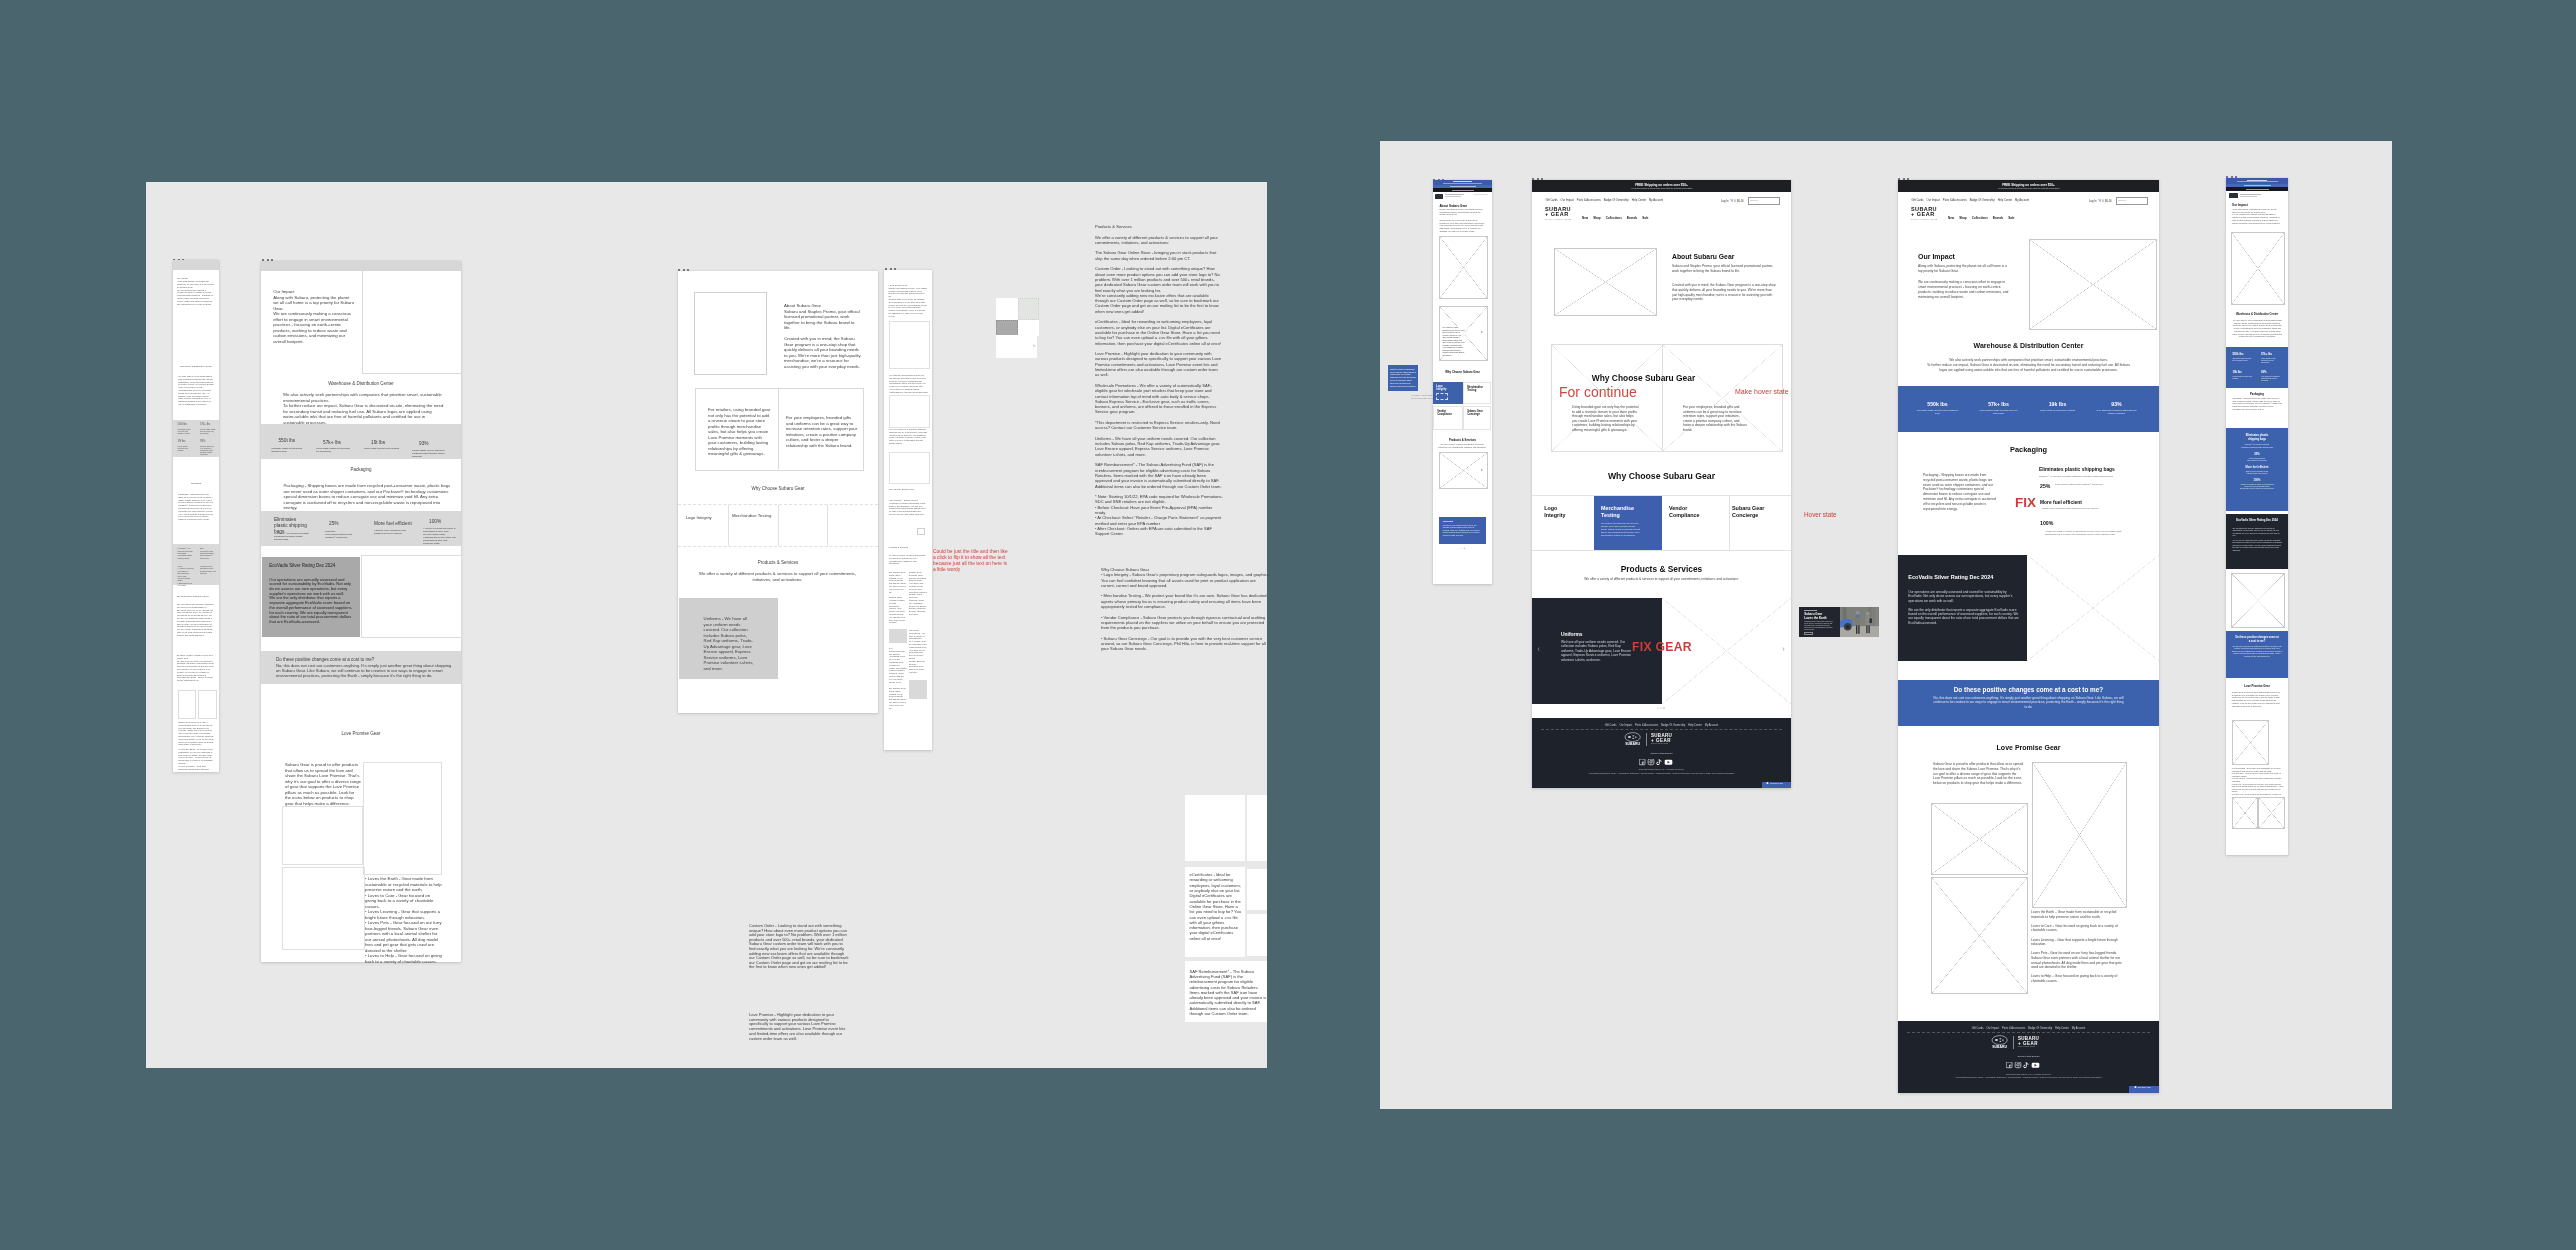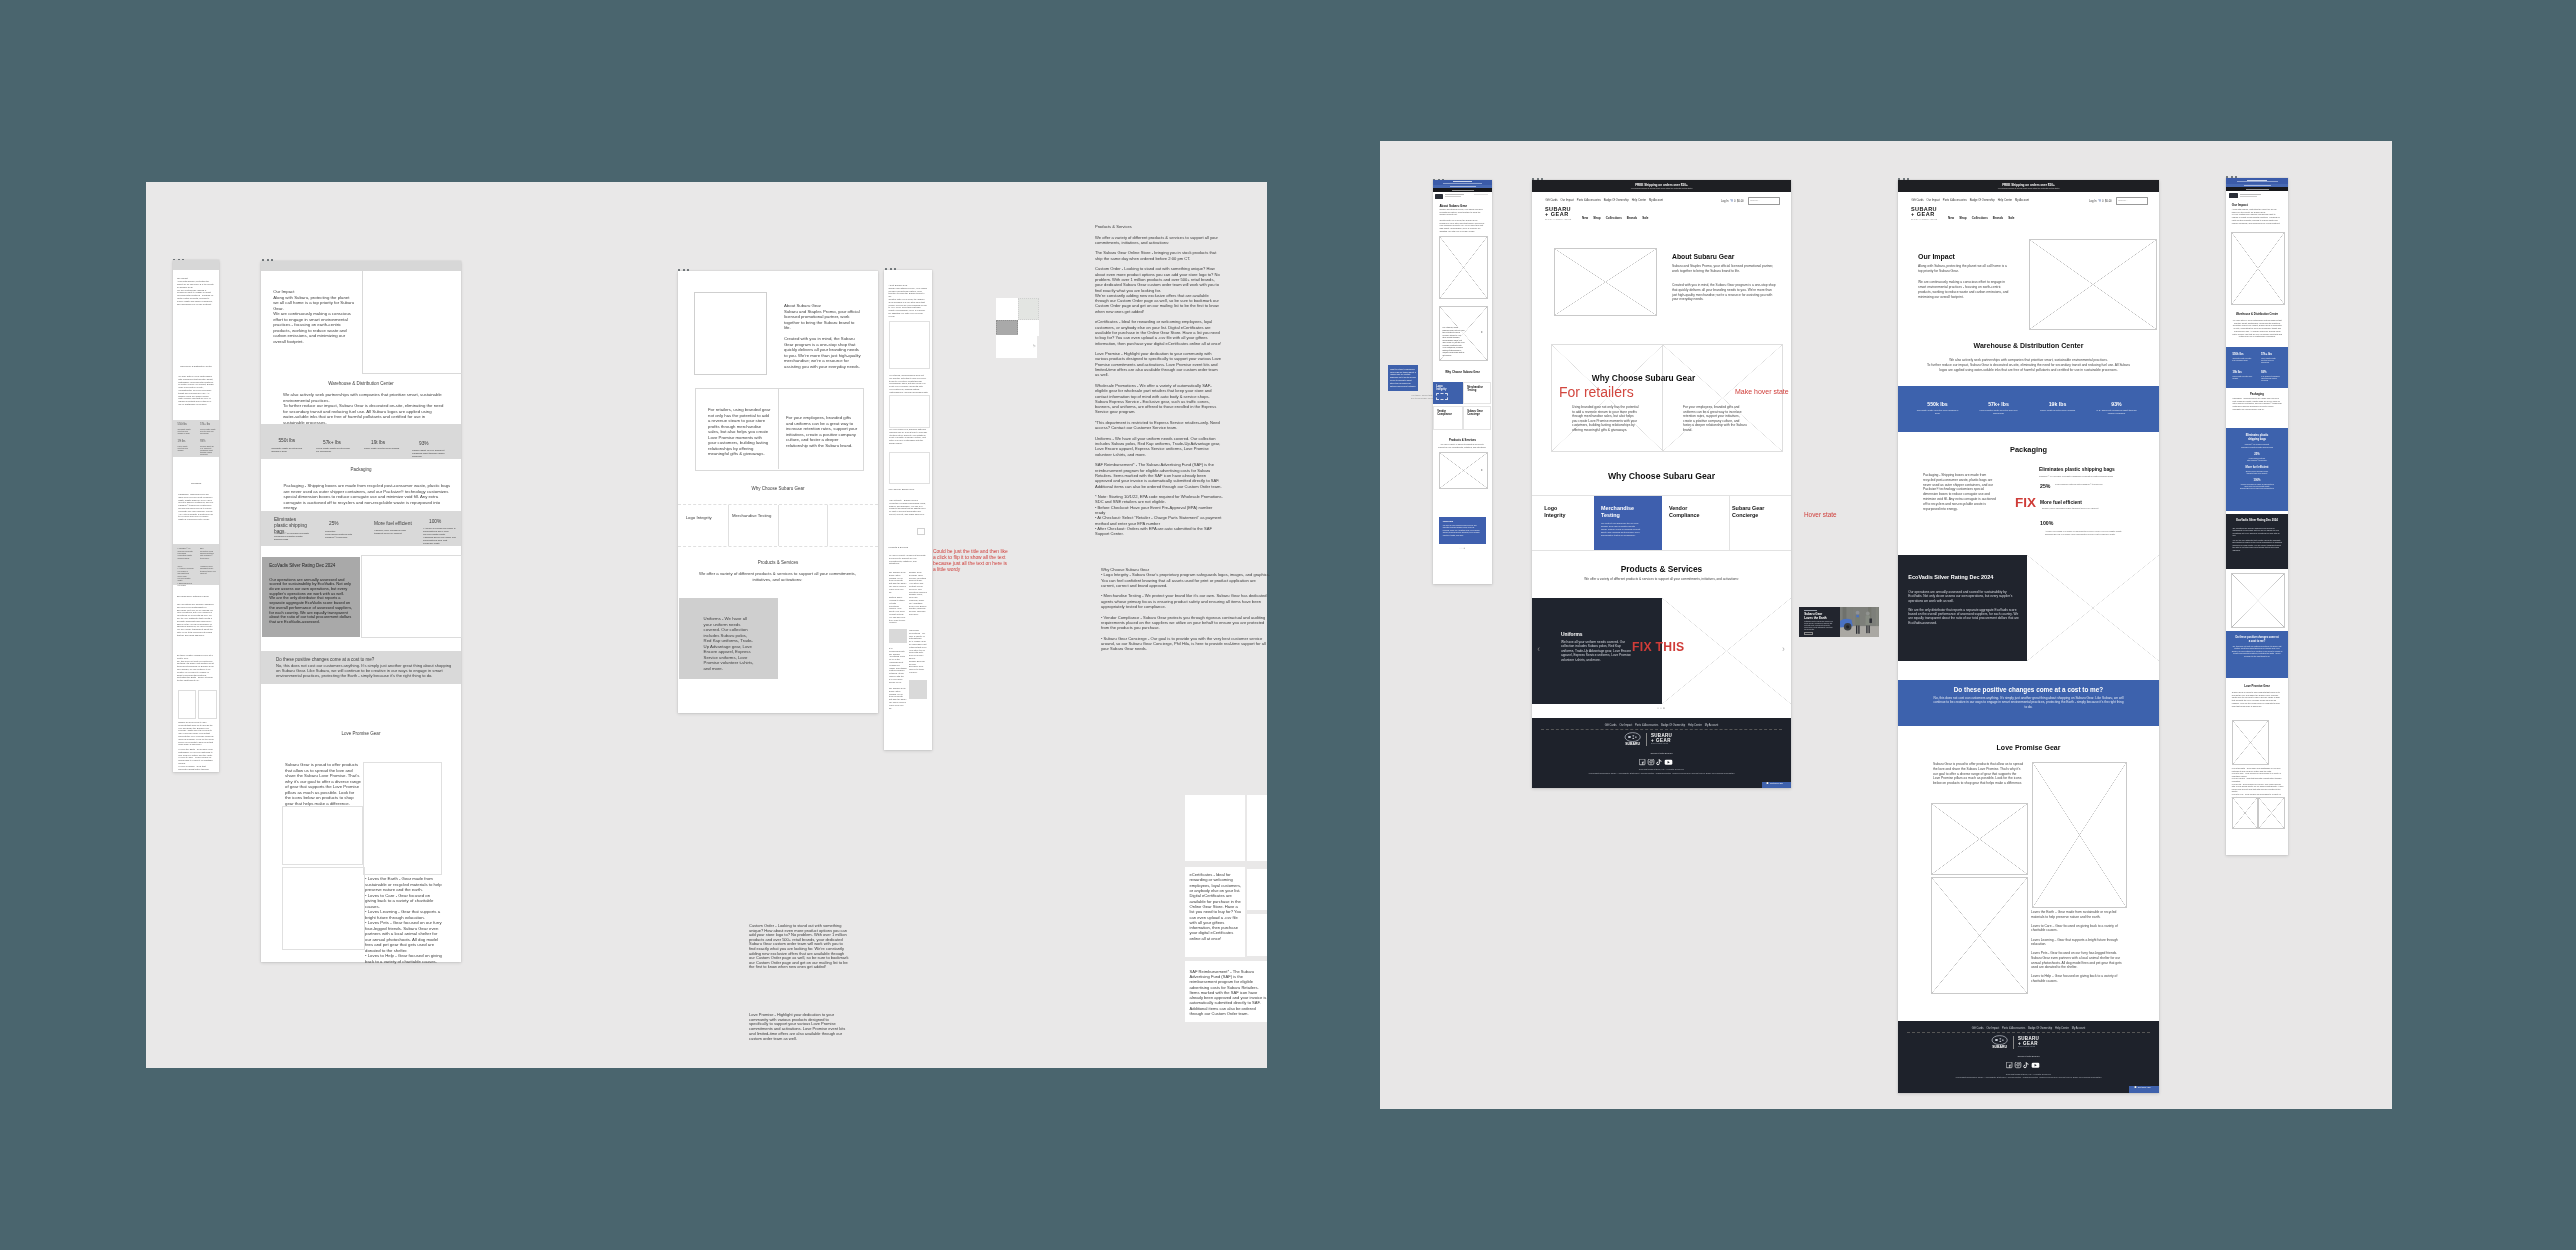--- a/index.html
+++ b/index.html
@@ -682,22 +682,22 @@
   <div class="a" style="left:5.8px;top:513px;width:50px;font-size:2px;line-height:2.7px;color:#555;">Subaru Gear is proud to offer products that allow us to spread the love and share the Subaru Love Promise. That's why it's our goal to offer a diverse range of gear that supports the Love Promise pillars as much as possible. Look for the icons below on products to shop gear that helps make a difference.</div>
 
   <div class="xb" style="left:5.8px;top:542px;width:35px;height:43px;"></div>
 
   <div class="a" style="left:5.8px;top:589px;width:52px;font-size:1.9px;line-height:2.6px;color:#555;">Loves the Earth - Gear made from sustainable or recycled materials to help preserve nature and the earth.<br>Loves to Care - Gear focused on giving back to a variety of charitable causes.<br>Loves Learning - Gear that supports a bright future through education.<br>Loves Pets - Gear focused on our furry four-legged friends with a local animal shelter for our annual photoshoots. All dog model fees and pet gear that gets used are donated to the shelter.<br>Loves to Help - Gear focused on giving back to a variety of charitable causes.</div>
 
   <div class="xb" style="left:5.8px;top:619px;width:24px;height:30px;"></div>
   <div class="xb" style="left:32px;top:619px;width:24.5px;height:30px;"></div>
 </div>
 
-<div class="red" style="left:1559px;top:384px;font-size:14px;color:#d2473f;">For retailers</div>
+<div class="red" style="left:1559px;top:384px;font-size:14px;color:#d2473f;">For continue</div>
 
 <div class="red" style="left:1735px;top:388px;font-size:7px;">Make hover state</div>
 
 <div class="red" style="left:1804px;top:511px;font-size:6.4px;">Hover state</div>
 
 <div class="red b" style="left:2015px;top:495px;font-size:13.5px;">FIX</div>
 
-<div class="red b" style="left:1632px;top:640px;font-size:12.2px;letter-spacing:0.3px;">FIX THIS</div>
+<div class="red b" style="left:1632px;top:640px;font-size:12.2px;letter-spacing:0.3px;">FIX GEAR</div>
 
 
 </body></html>

